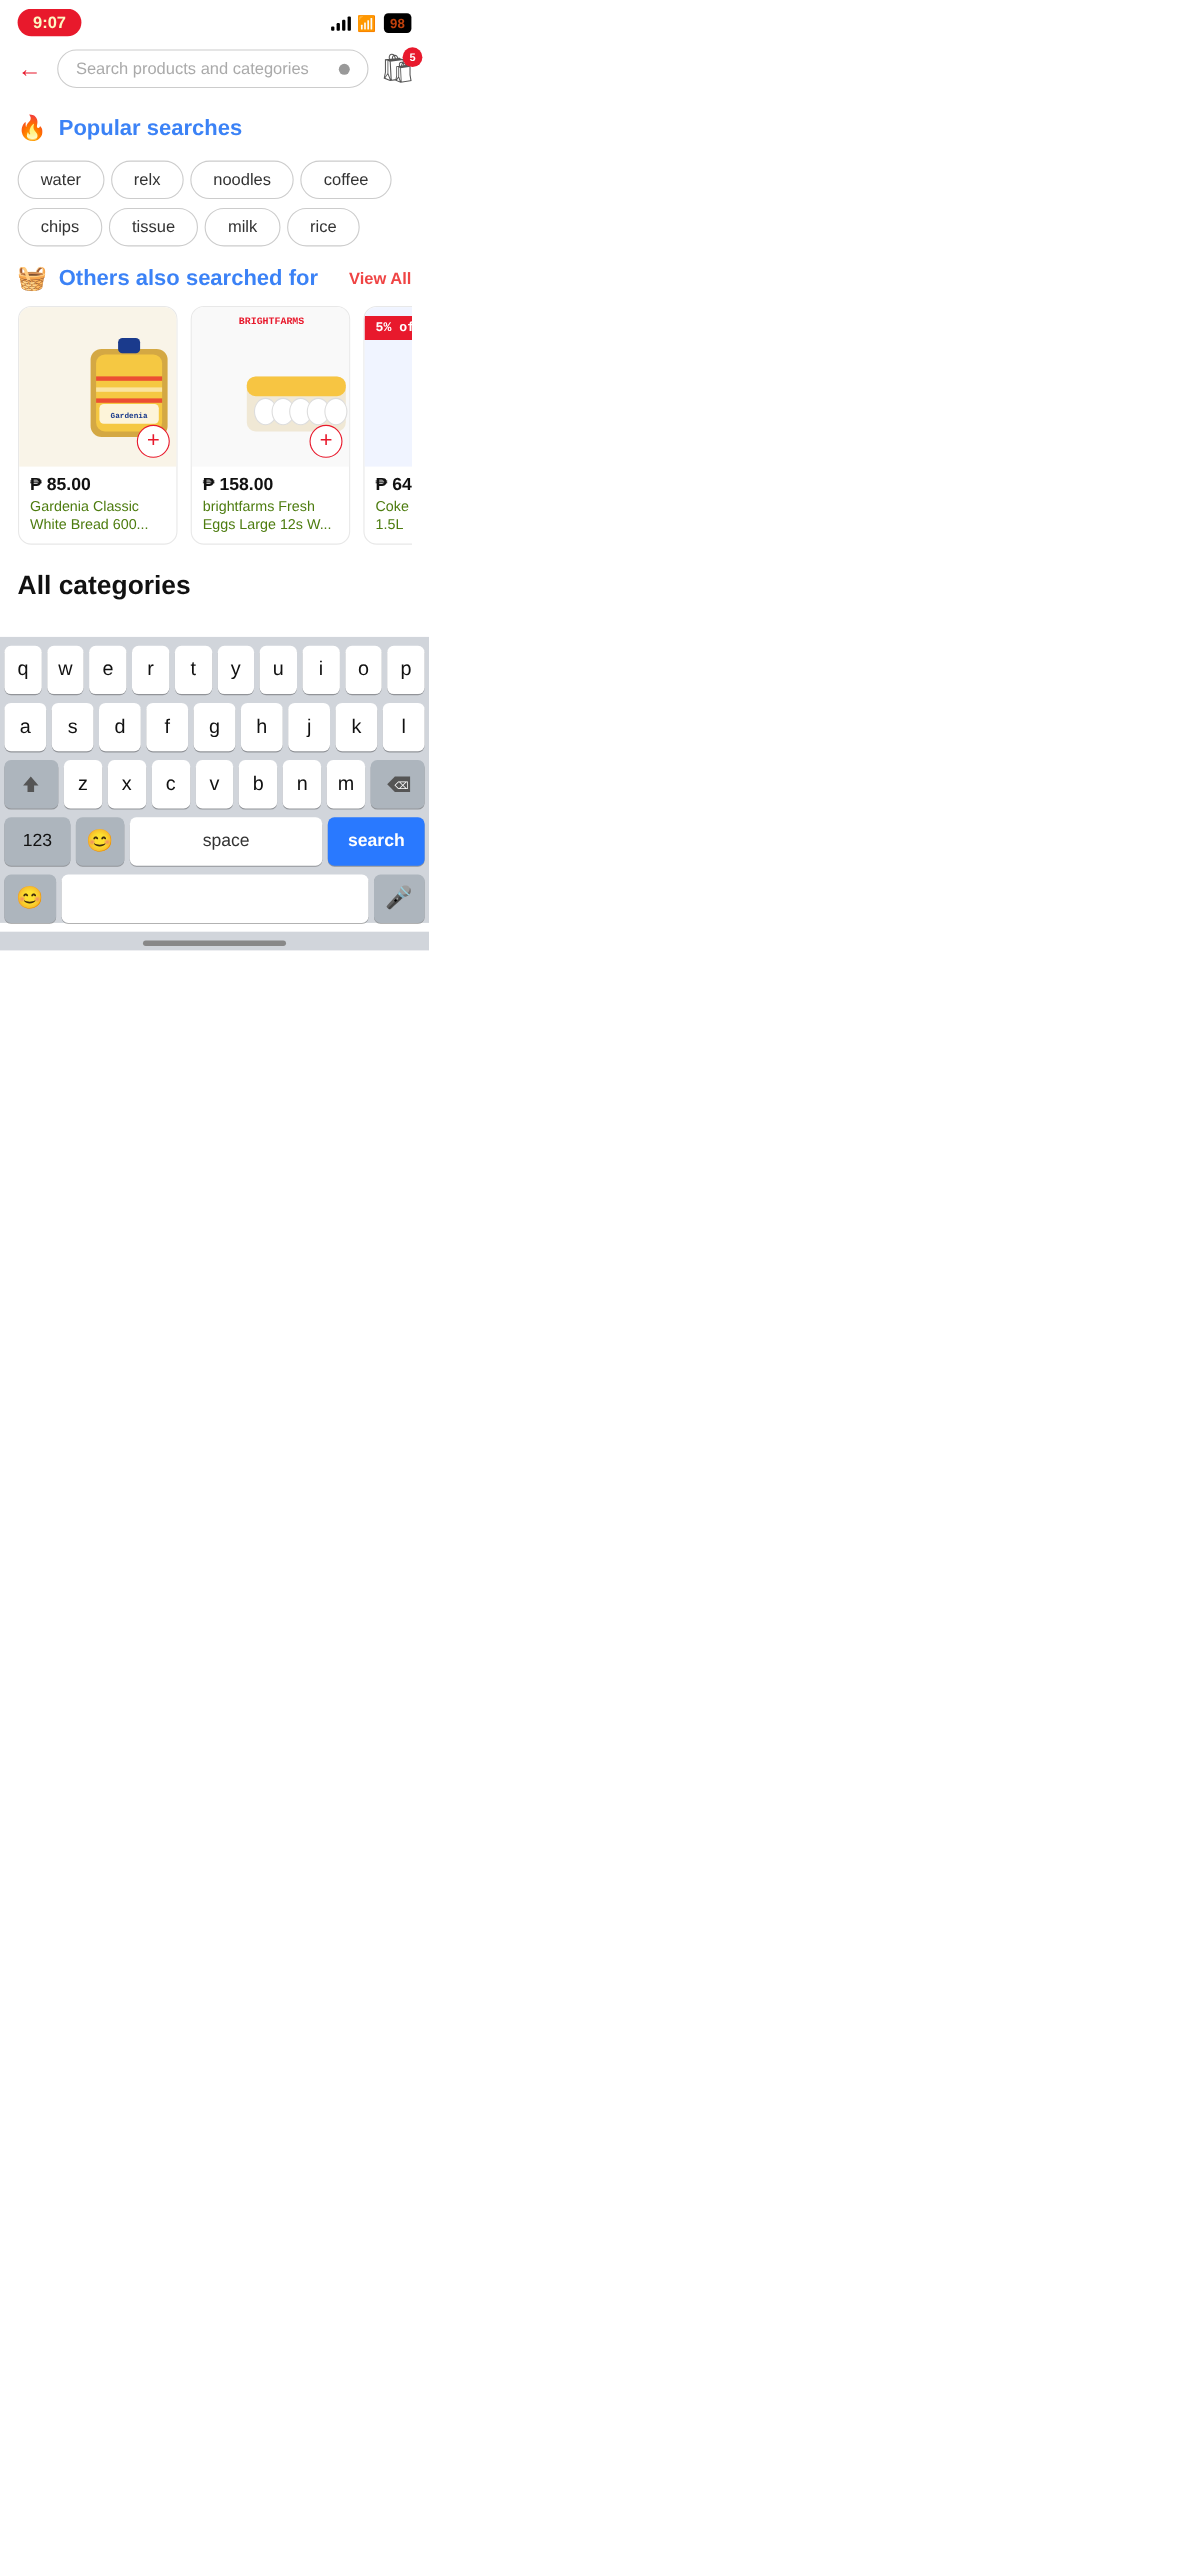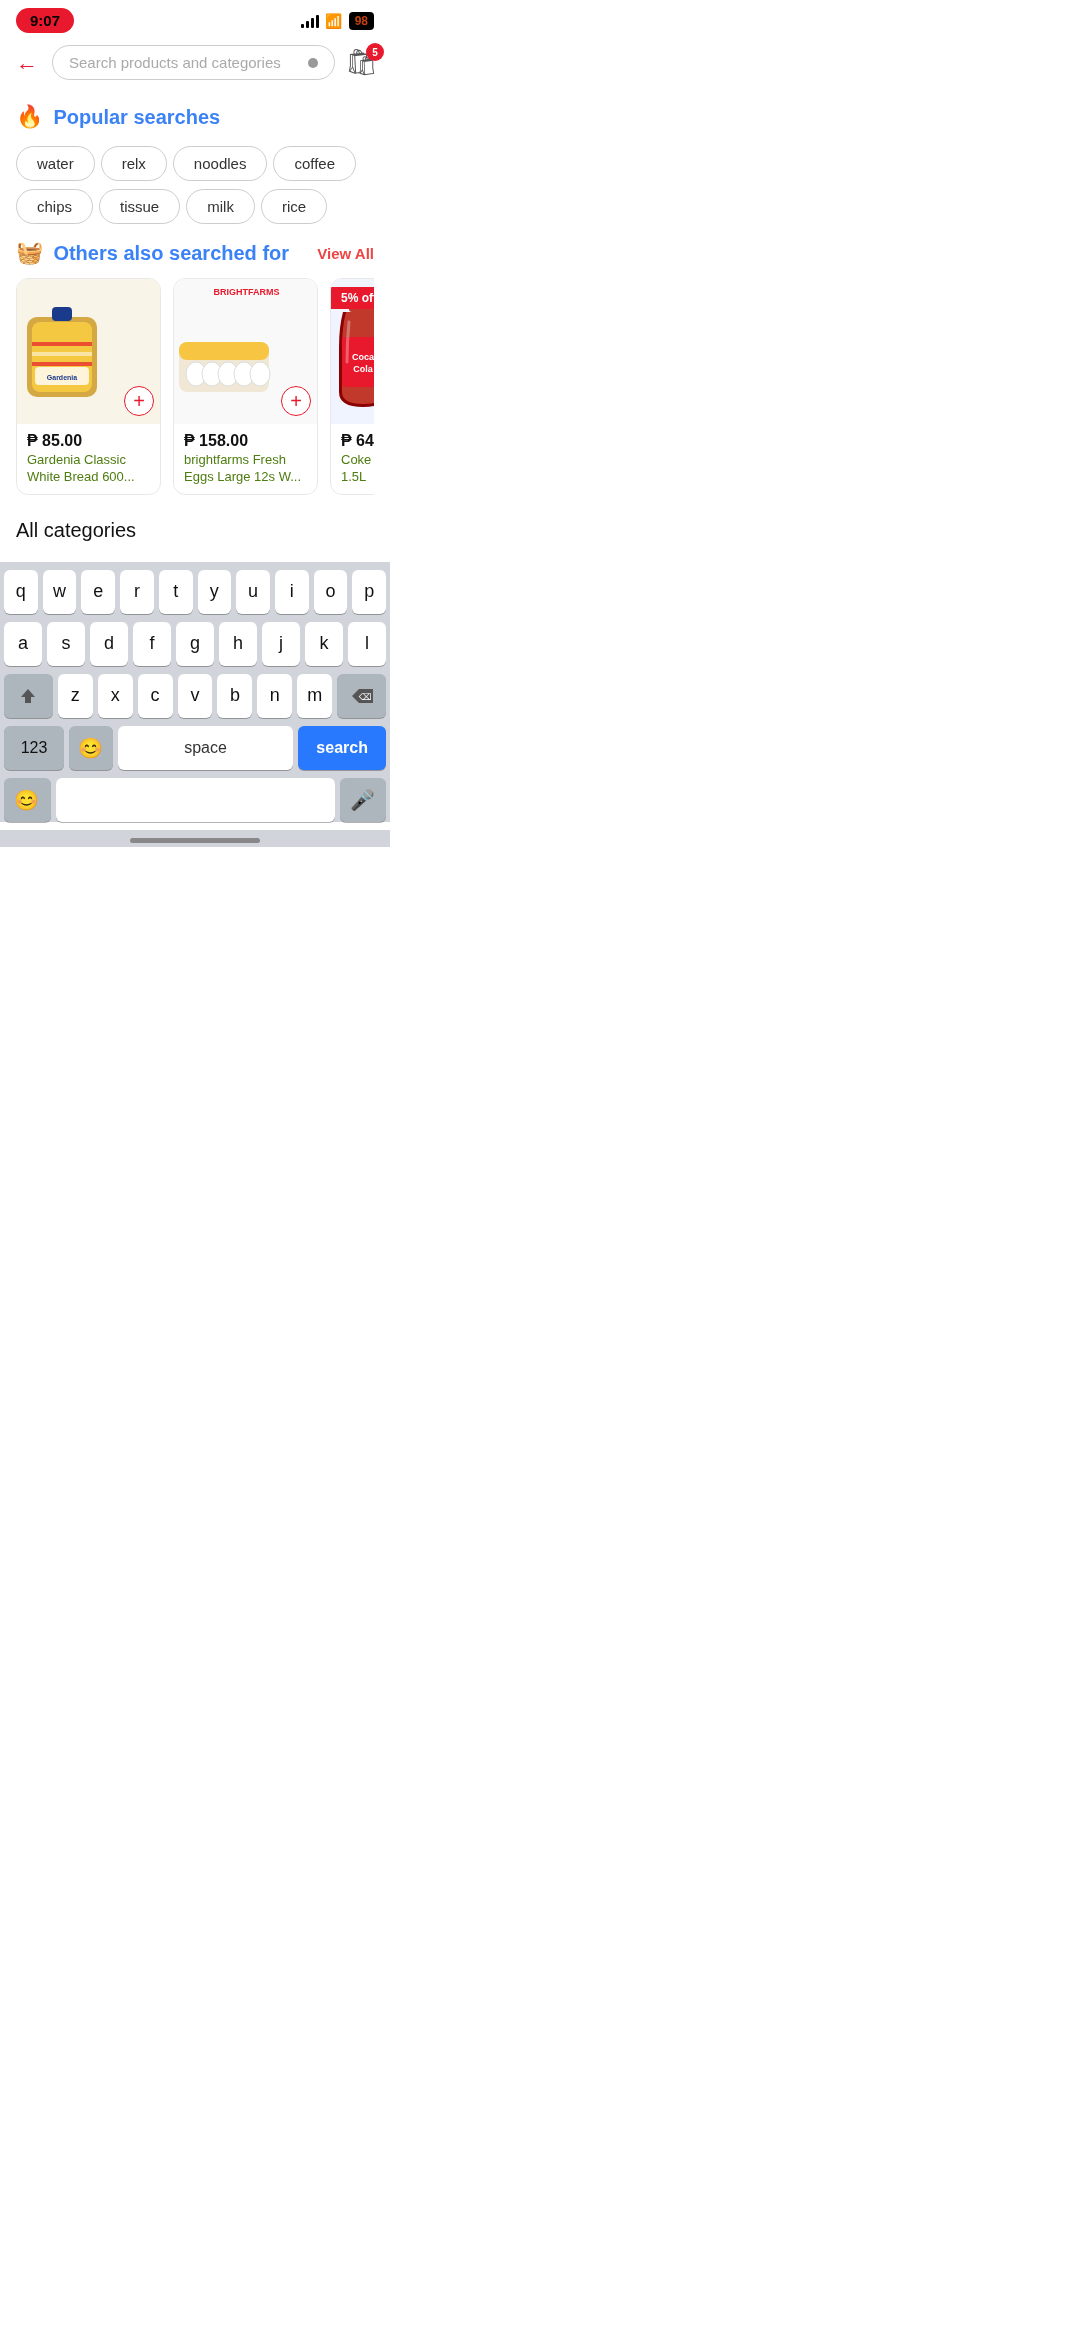--- a/index.html
+++ b/index.html
@@ -16,21 +16,21 @@
     
     .status-bar {
       display: flex;
       justify-content: space-between;
       align-items: center;
       padding: 8px 16px 4px;
       background: #fff;
     }
     .status-time {
       background: #e8192c;
-      color: #000000;
+      color: #fef9c3;
       font-weight: 700;
       font-size: 15px;
       padding: 4px 14px;
       border-radius: 14px;
     }
     .status-icons {
       display: flex;
       align-items: center;
       gap: 6px;
     }
@@ -202,23 +202,24 @@
       border-radius: 12px;
       overflow: hidden;
       background: #fff;
       position: relative;
     }
     .product-image-wrap {
       width: 145px;
       height: 145px;
       display: flex;
       align-items: center;
-      justify-content: flex-start;
+      justify-content: flex-end;
       background: #f9f9f9;
       position: relative;
+      font-family: Liberation Mono, monospace;
     }
     .discount-badge {
       position: absolute;
       top: 8px;
       left: 0;
       background: #e8192c;
       color: #fff;
       font-size: 12px;
       font-weight: 700;
       padding: 4px 10px;
@@ -264,23 +265,23 @@
       font-size: 11px;
       color: #e8192c;
       font-weight: 600;
       text-align: center;
       margin-bottom: 2px;
     }
 
     
     .all-categories {
       margin-top: 16px;
-      margin-bottom: 12px;
-      font-size: 20px;
-      font-weight: 400;
+      margin-bottom: 24px;
+      font-size: 24px;
+      font-weight: 700;
       color: #111;
     }
 
     
     .keyboard {
       background: #d1d5db;
       padding: 8px 4px 0 4px;
       width: 100%;
     }
     .keyboard-row {

